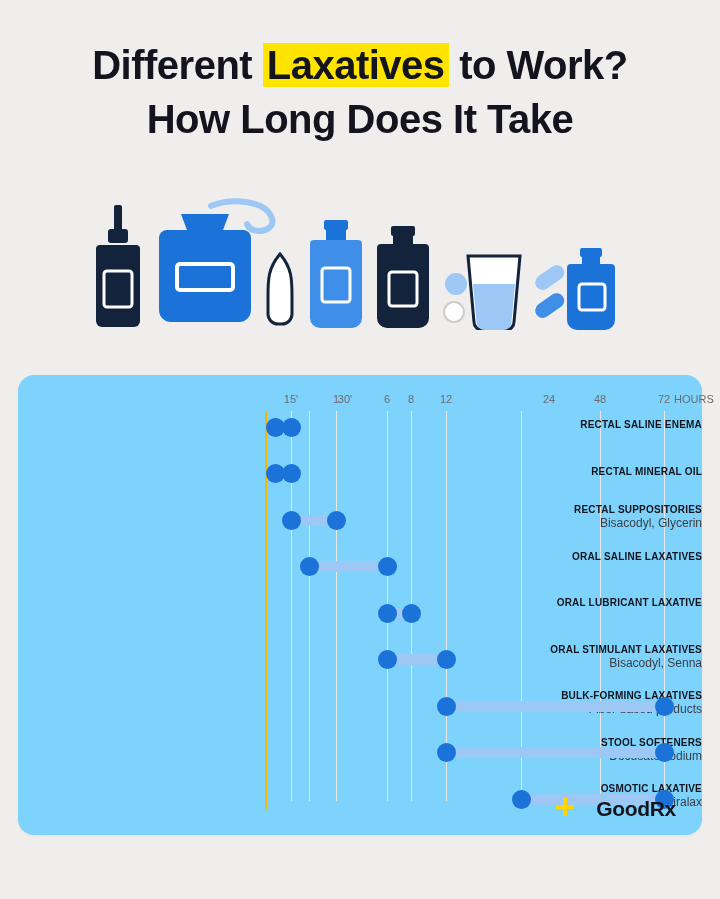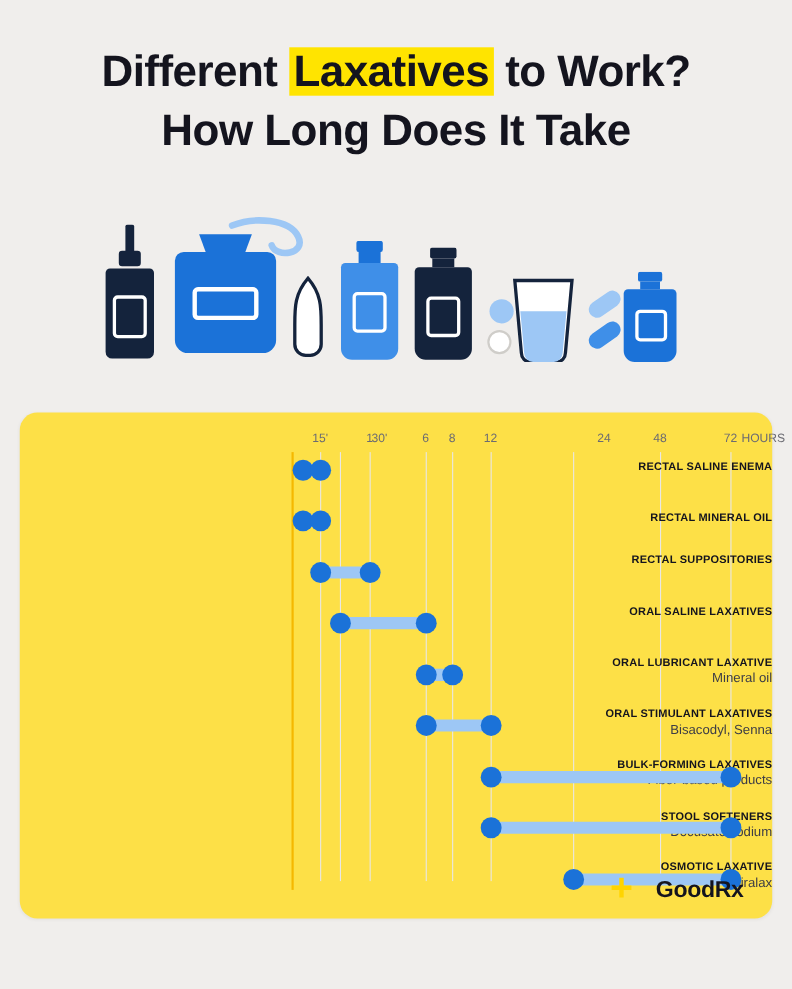--- a/index.html
+++ b/index.html
@@ -42,21 +42,21 @@
   }
   .ill-item { position: absolute; bottom: 0; }
 
   
   .card {
     position: absolute;
     left: 18px;
     top: 375px;
     width: 684px;
     height: 460px;
-    background: #fde047;
+    background: #7dd3fc;
     border-radius: 16px;
     box-shadow: 0 1px 3px rgba(0,0,0,0.05);
   }
 
   .chart-area {
     position: absolute;
     left: 0; top: 0;
     width: 684px;
     height: 460px;
   }
@@ -264,33 +264,33 @@
       <div class="dot" style="left: 247.9px; top: 42.5px; background: rgb(27, 114, 216);"></div>
       <div class="dot" style="left: 263.5px; top: 42.5px; background: rgb(27, 114, 216);"></div>
       <div class="row-label" style="top: 90.5px;">
         <span class="main">RECTAL MINERAL OIL</span>
       </div>
       <div class="bar" style="left: 257.4px; width: 15.6px; top: 93px; background: rgb(157, 199, 245);"></div>
       <div class="dot" style="left: 247.9px; top: 89px; background: rgb(27, 114, 216);"></div>
       <div class="dot" style="left: 263.5px; top: 89px; background: rgb(27, 114, 216);"></div>
       <div class="row-label" style="top: 129px;">
         <span class="main">RECTAL SUPPOSITORIES</span>
+        <span class="sub">Bisacodyl, Glycerin</span>
       </div>
       <div class="bar" style="left: 273px; width: 45px; top: 139.5px; background: rgb(157, 199, 245);"></div>
       <div class="dot" style="left: 263.5px; top: 135.5px; background: rgb(27, 114, 216);"></div>
       <div class="dot" style="left: 308.5px; top: 135.5px; background: rgb(27, 114, 216);"></div>
       <div class="row-label" style="top: 175.5px;">
         <span class="main">ORAL SALINE LAXATIVES</span>
       </div>
       <div class="bar" style="left: 291px; width: 78px; top: 186px; background: rgb(157, 199, 245);"></div>
       <div class="dot" style="left: 281.5px; top: 182px; background: rgb(27, 114, 216);"></div>
       <div class="dot" style="left: 359.5px; top: 182px; background: rgb(27, 114, 216);"></div>
       <div class="row-label" style="top: 222px;">
         <span class="main">ORAL LUBRICANT LAXATIVE</span>
-        <span class="sub">Mineral oil</span>
       </div>
       <div class="bar" style="left: 369px; width: 24px; top: 232.5px; background: rgb(157, 199, 245);"></div>
       <div class="dot" style="left: 359.5px; top: 228.5px; background: rgb(27, 114, 216);"></div>
       <div class="dot" style="left: 383.5px; top: 228.5px; background: rgb(27, 114, 216);"></div>
       <div class="row-label" style="top: 268.5px;">
         <span class="main">ORAL STIMULANT LAXATIVES</span>
         <span class="sub">Bisacodyl, Senna</span>
       </div>
       <div class="bar" style="left: 369px; width: 59px; top: 279px; background: rgb(157, 199, 245);"></div>
       <div class="dot" style="left: 359.5px; top: 275px; background: rgb(27, 114, 216);"></div>

